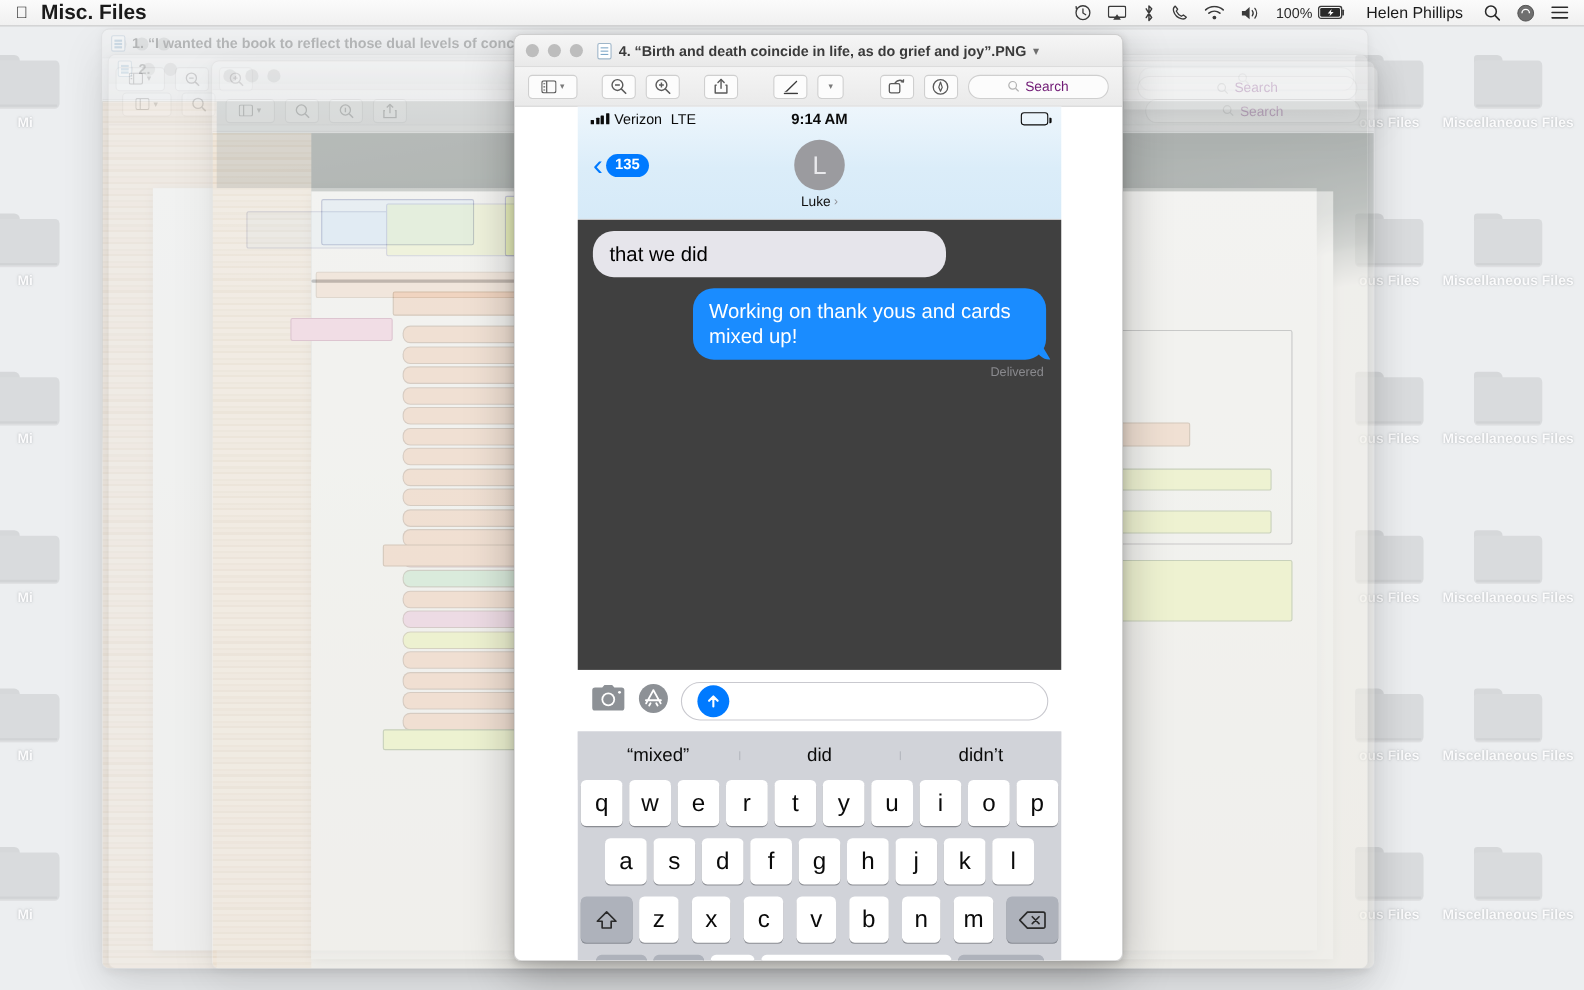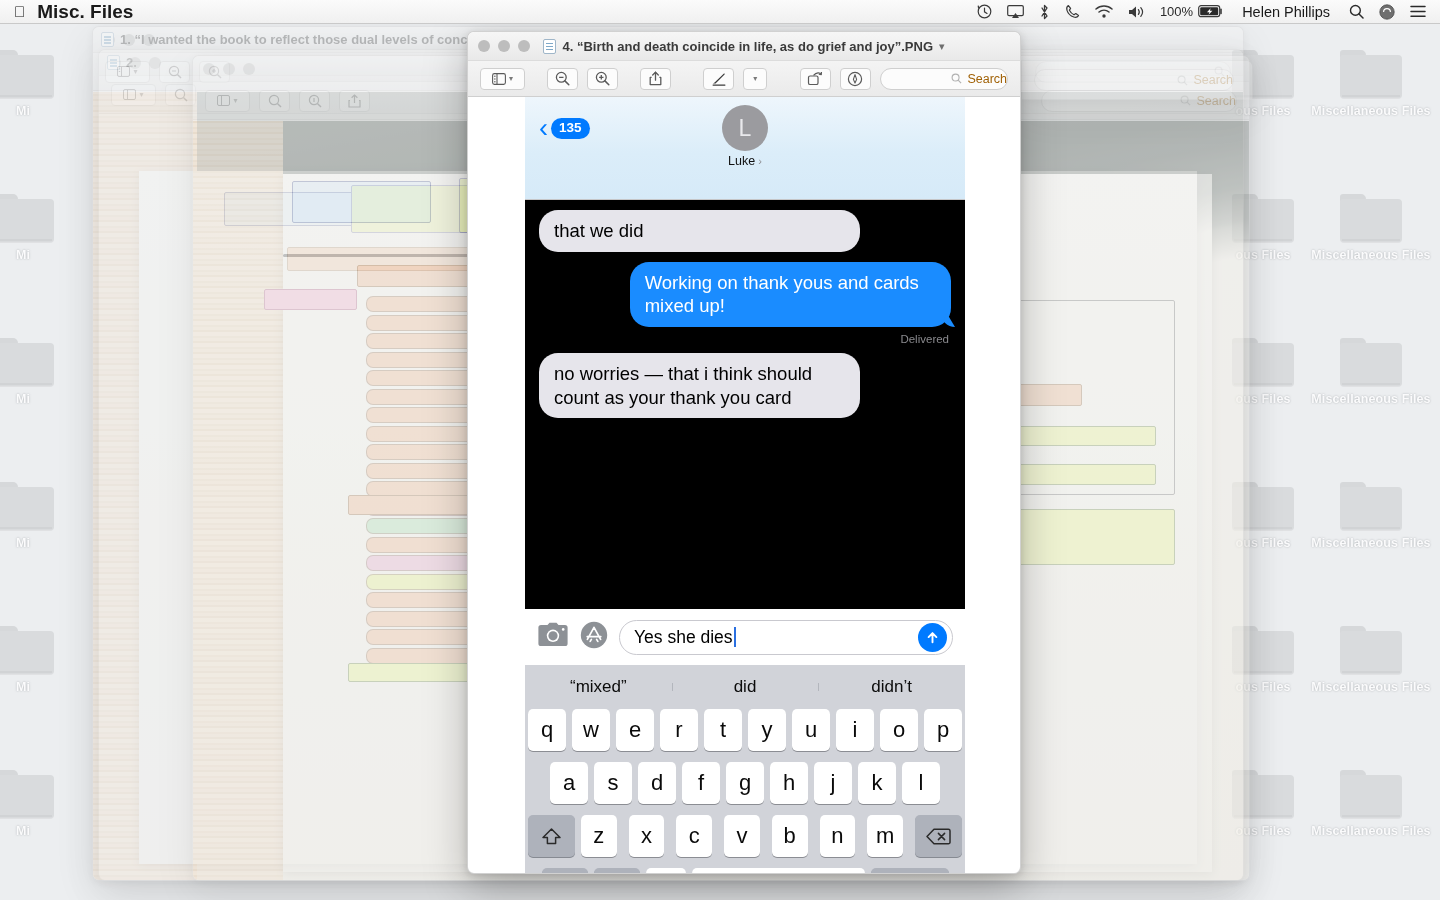--- a/index.html
+++ b/index.html
@@ -152,23 +152,23 @@
   }
   .tb-btn.wide { min-width: 45px; }
   .tb-sep { width: 6px; }
   .chev-sm { font-size: 8px; color: #7a7a7a; }
   .tb-search {
     margin-left: auto;
     height: 22px; width: 196px;
     background: #fcfcfc;
     border: 1px solid #cfcfcf;
     border-radius: 11px;
-    display: flex; align-items: center; justify-content: flex-end;
+    display: flex; align-items: center; justify-content: center;
     gap: 5px;
-    color: #a16207; font-size: 12.5px;
+    color: #701a75; font-size: 12.5px;
   }
 
   
   .photo-pane { position: absolute; inset: 0; }
 
   
   .notes-photo {
     position: absolute; inset: 0;
     background:
       linear-gradient(170deg, #717a72 0%, #5d6660 22%, #8d948c 30%, #f2efe6 34%, #efeade 100%);
@@ -262,21 +262,21 @@
     background: #9b9b9f; color: #e9e9ec;
     display: flex; align-items: center; justify-content: center;
     font-size: 23px; font-weight: 300;
   }
   .im-cname { font-size: 12.5px; color: #111; display: flex; align-items: center; gap: 3px; }
   .im-cname .chev { color: #8e8e93; font-size: 11px; }
 
   .im-thread {
     position: relative;
     height: 409px;
-    background: #000000;
+    background: #404040;
     padding: 10px 14px 0;
   }
   .bubble {
     max-width: 78%;
     border-radius: 19px;
     padding: 9px 15px;
     font-size: 18.5px;
     line-height: 1.28;
     margin-bottom: 10px;
     position: relative;
@@ -910,62 +910,71 @@
             <circle cx="5" cy="5" r="3.8" fill="none" stroke="#b2b2b2" stroke-width="1.2"></circle>
             <line x1="7.8" y1="7.8" x2="11" y2="11" stroke="#b2b2b2" stroke-width="1.3"></line>
           </svg>
         <span>Search</span>
       </div>
     </div>
 
     <div id="imsg">
 
       <div class="im-header">
+        <div class="im-status">
+          <span class="sig-bars">
+              <i></i>
+              <i></i>
+              <i></i>
+              <i></i>
+            </span>
+          <span class="im-carrier">Verizon</span>
+          <span class="im-lte">LTE</span>
+          <span class="im-time">9:14 AM</span>
+          <span class="im-batt">
+            <span class="batt-shell"><span class="batt-fill"></span><span class="batt-cap"></span></span>
+          </span>
+        </div>
         <div class="im-nav">
           <div class="im-back">
             <span class="arrow">‹</span>
             <span class="im-badge">135</span>
           </div>
           <div class="im-contact">
             <div class="im-avatar">L</div>
             <div class="im-cname">
               <span>Luke</span>
               <span class="chev">›</span>
             </div>
           </div>
         </div>
       </div>
 
       <div class="im-thread" id="thread">
           <div class="bubble in nostub">that we did</div>
           <div class="bubble out">Working on thank yous and cards mixed up!</div>
           <div class="delivered">Delivered</div>
-          <div class="bubble in nostub">no worries — that i think should count as your thank you card</div>
         </div>
 
       <div class="im-inputbar">
         <span class="im-iconbtn">
           <svg width="32" height="26" viewBox="0 0 32 26">
             <path d="M10.5 3 L12.5 0.8 H19.5 L21.5 3 H28 A2.6 2.6 0 0 1 30.6 5.6 V21.4 A2.6 2.6 0 0 1 28 24 H4 A2.6 2.6 0 0 1 1.4 21.4 V5.6 A2.6 2.6 0 0 1 4 3 Z" fill="#8d9196"></path>
             <circle cx="16" cy="13.8" r="6.2" fill="#fff"></circle>
               <circle cx="16" cy="13.8" r="4.6" fill="#8d9196"></circle>
             <circle cx="26.2" cy="7.4" r="1.3" fill="#fff"></circle>
           </svg>
         </span>
         <span class="im-iconbtn">
           <svg width="30" height="30" viewBox="0 0 30 30">
             <circle cx="15" cy="15" r="13.2" fill="#8d9196"></circle>
             <path d="M15 7.4 L21.6 19.4 M15 7.4 L8.4 19.4 M8.2 16.6 H21.8 M11.2 21.4 L12.4 19.4 M18.8 21.4 L17.6 19.4" stroke="#fff" stroke-width="1.7" fill="none" stroke-linecap="round"></path>
           </svg>
         </span>
         <div class="im-field">
-          <span class="im-field-text">
-            <span>Yes she dies</span>
-              <span class="caret"></span>
-          </span>
           <span class="send-btn">
             <svg width="17" height="17" viewBox="0 0 17 17">
               <path d="M8.5 13.2 V4.2 M4.6 8.1 L8.5 4.1 L12.4 8.1" stroke="#fff" stroke-width="1.9" fill="none" stroke-linecap="round" stroke-linejoin="round"></path>
             </svg>
           </span>
         </div>
       </div>
 
       <div class="im-keyboard">
         <div class="predict" id="predict">

